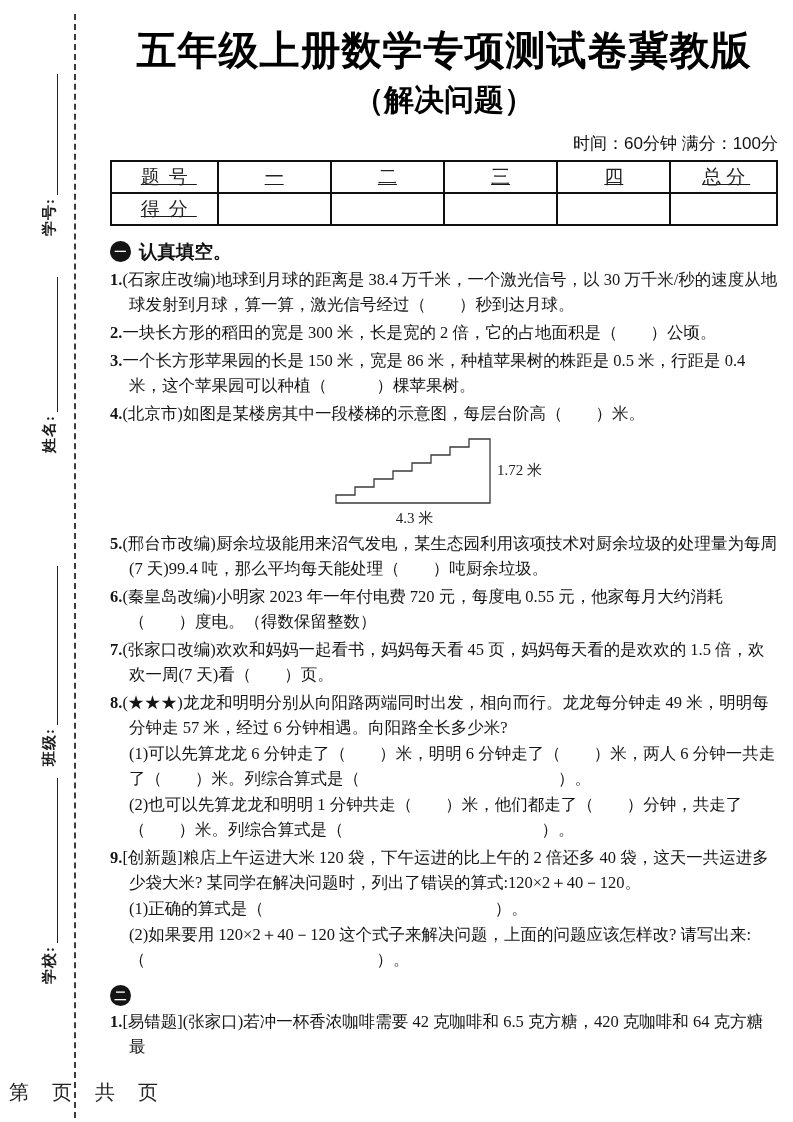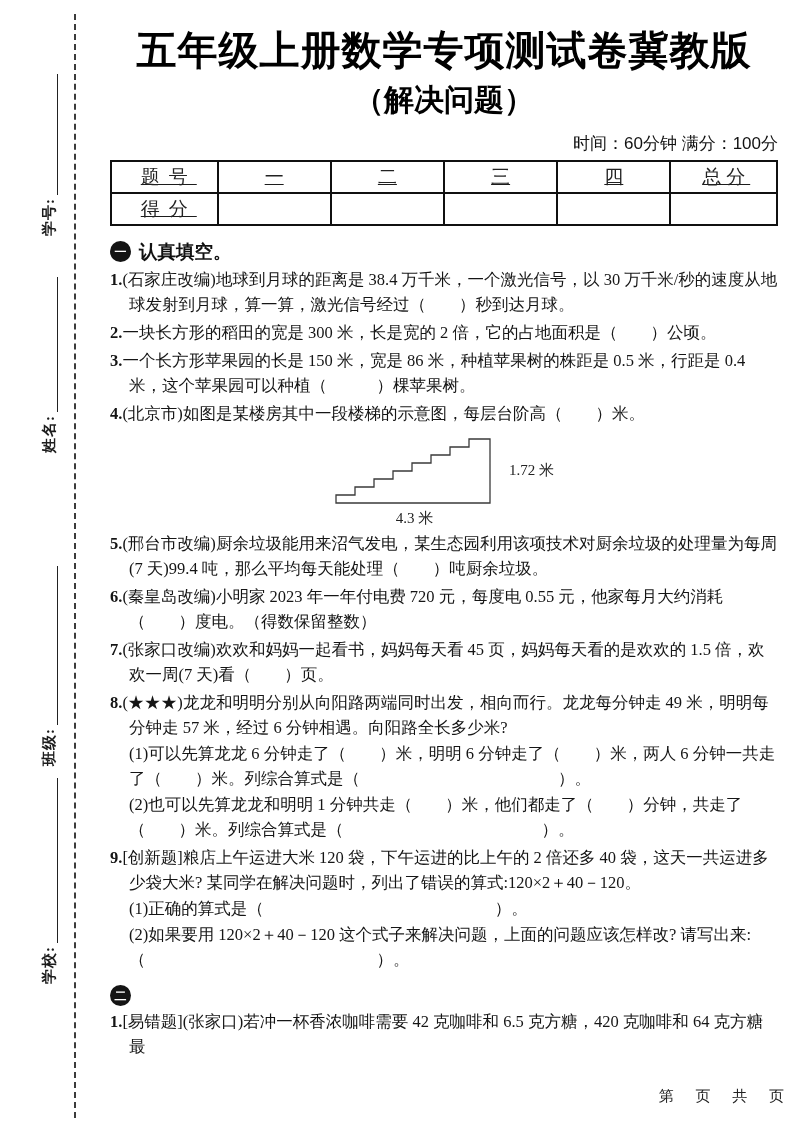--- a/index.html
+++ b/index.html
@@ -81,28 +81,28 @@
   }
   .q .qnum { font-weight: 600; }
   .q .prefix { }
   .q-sub {
     font-size: 16.5px; line-height: 25px; margin-top: 1px;
     padding-left: 19px; color: #151515;
   }
 
   
   .stairs-wrap { margin: 6px 0 2px 222px; width: 250px; }
-  .stairs-row { display: flex; align-items: center; gap: 12px; }
+  .stairs-row { display: flex; align-items: center; gap: 0; }
   .stairs-svg { display: block; }
   .fig-label { font-size: 15px; color: #222; white-space: nowrap; }
   .fig-bottom { text-align: center; width: 165px; margin-top: 1px; }
 
   .page-footer {
     position: absolute; left: 0; right: 0; bottom: 16px;
-    text-align: right; font-size: 15px; color: #222;
+    text-align: left; font-size: 20px; color: #222;
     letter-spacing: 9px; text-indent: 9px;
   }
 </style>
 </head>
 <body>
 
 <div class="page">
 
   <div class="dashed-divider"></div>
 

